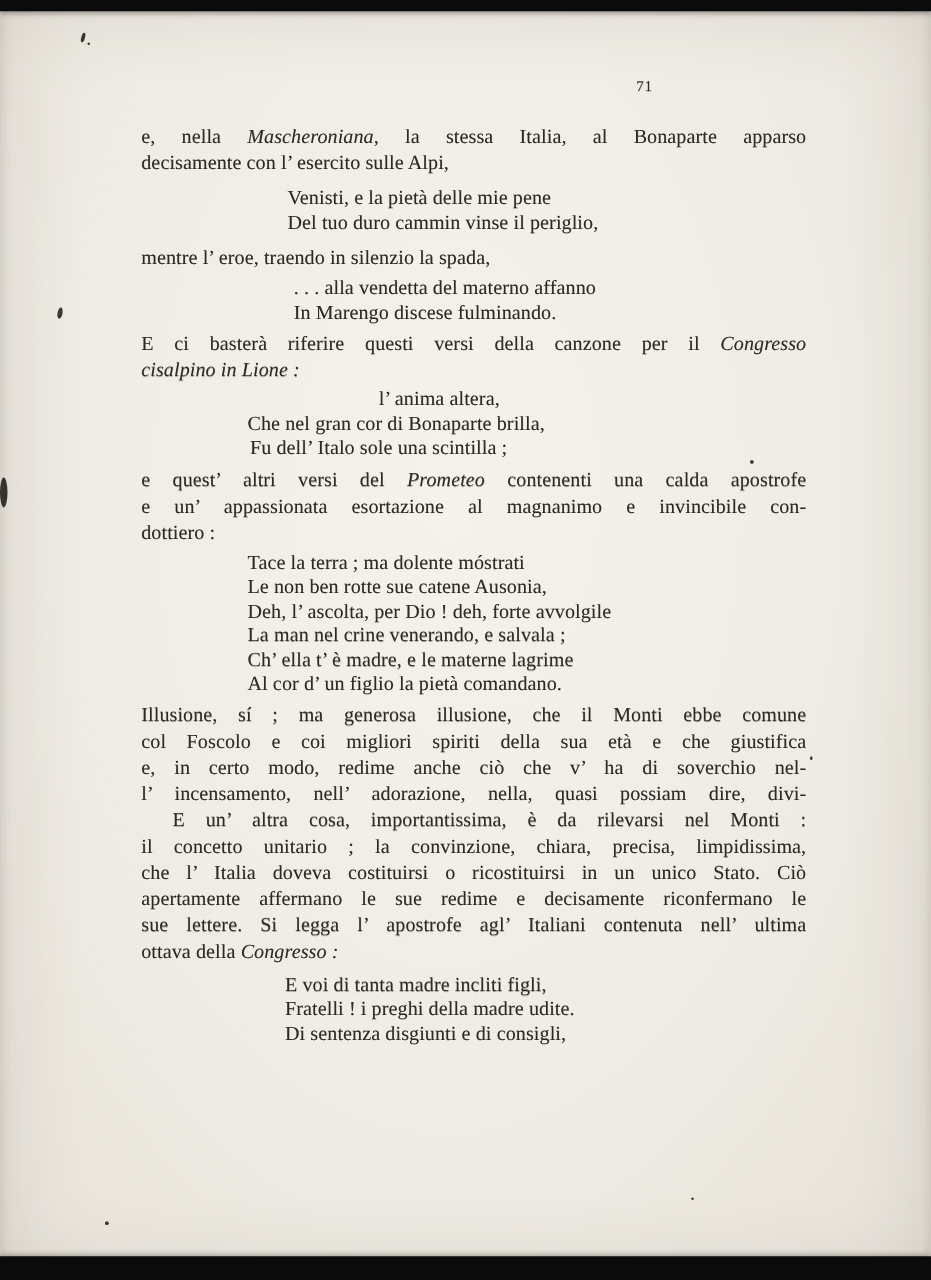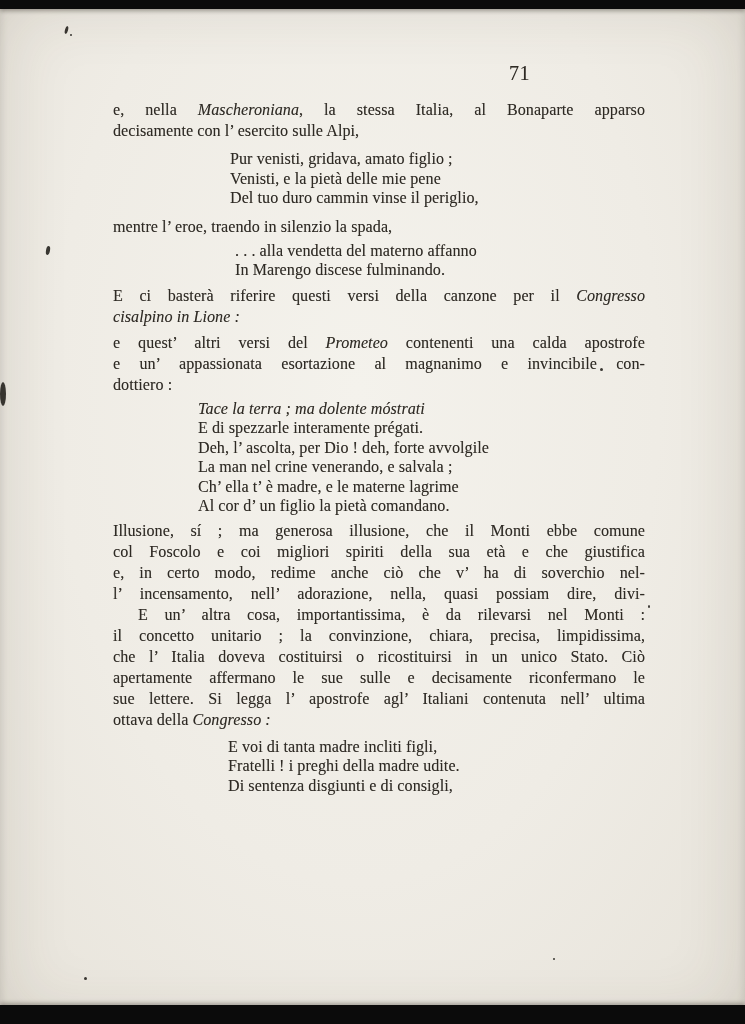--- a/index.html
+++ b/index.html
@@ -25,21 +25,21 @@
     box-shadow: 0 2px 4px rgba(20,15,5,0.35);
   }
   .edge-bottom {
     position: absolute; bottom: 0; left: 0;
     width: 100%; height: 19px;
     background: var(--band, #0b0b0b);
     box-shadow: 0 -2px 4px rgba(20,15,5,0.30);
   }
   .page-number {
     position: absolute; top: 62px; left: 509px;
-    font-size: 20px; letter-spacing: 0.5px;
+    font-size: 12px; letter-spacing: 0.5px;
   }
   .content {
     position: absolute; left: 113px; top: 99px; width: 532px;
     font-size: 16px; letter-spacing: 0.1px;
   }
   .block { margin: 0; }
   .block.prose .line { line-height: 21px; }
   .block.verse .line { line-height: 19.5px; white-space: nowrap; }
   .line.just { text-align: justify; text-align-last: justify; }
   .it { font-style: italic; }
@@ -56,59 +56,63 @@
 <div class="page">
   <div class="edge-top"></div>
   <div class="edge-bottom"></div>
   <div class="page-number">71</div>
   <div class="content">
       <div class="block prose">
         <div class="line just"><span class="">e, nella </span><span class="it">Mascheroniana</span><span class="">, la stessa Italia, al Bonaparte apparso</span></div>
         <div class="line"><span class="">decisamente con l’ esercito sulle Alpi,</span></div>
       </div>
       <div class="block verse" style="margin-top: 8px;">
-        <div class="line" style="padding-left: 117px;">Pur venisti, gridava, amato figlio ;</div>
         <div class="line" style="padding-left: 117px;">Venisti, e la pietà delle mie pene</div>
         <div class="line" style="padding-left: 117px;">Del tuo duro cammin vinse il periglio,</div>
       </div>
       <div class="block prose" style="margin-top: 8px;">
         <div class="line"><span class="">mentre l’ eroe, traendo in silenzio la spada,</span></div>
       </div>
       <div class="block verse" style="margin-top: 4px;">
         <div class="line" style="padding-left: 122px;">. . . alla vendetta del materno affanno</div>
         <div class="line" style="padding-left: 122px;">In Marengo discese fulminando.</div>
       </div>
       <div class="block prose" style="margin-top: 5px;">
         <div class="line just"><span class="">E ci basterà riferire questi versi della canzone per il </span><span class="it">Congresso</span></div>
         <div class="line"><span class="it">cisalpino in Lione :</span></div>
       </div>
+      <div class="block verse" style="margin-top: 3px;">
+        <div class="line" style="padding-left: 190px;">l’ anima altera,</div>
+        <div class="line" style="padding-left: 85px;">Che nel gran cor di Bonaparte brilla,</div>
+        <div class="line" style="padding-left: 87px;">Fu dell’ Italo sole una scintilla ;</div>
+      </div>
       <div class="block prose" style="margin-top: 5px;">
         <div class="line just"><span class="">e quest’ altri versi del </span><span class="it">Prometeo</span><span class=""> contenenti una calda apostrofe</span></div>
         <div class="line just"><span class="">e un’ appassionata esortazione al magnanimo e invincibile con-</span></div>
         <div class="line"><span class="">dottiero :</span></div>
       </div>
       <div class="block verse" style="margin-top: 4px;">
-        <div class="line" style="padding-left: 85px; font-style: italic;">Tace la terra ; ma dolente móstrati</div>
-        <div class="line" style="padding-left: 85px;">E di spezzarle interamente prégati.</div>
+        <div class="line" style="padding-left: 85px;">Tace la terra ; ma dolente móstrati</div>
+        <div class="line" style="padding-left: 85px;">Le non ben rotte sue catene Ausonia,</div>
         <div class="line" style="padding-left: 85px;">Deh, l’ ascolta, per Dio ! deh, forte avvolgile</div>
         <div class="line" style="padding-left: 85px;">La man nel crine venerando, e salvala ;</div>
         <div class="line" style="padding-left: 85px;">Ch’ ella t’ è madre, e le materne lagrime</div>
         <div class="line" style="padding-left: 85px;">Al cor d’ un figlio la pietà comandano.</div>
       </div>
       <div class="block prose" style="margin-top: 4px;">
         <div class="line just"><span class="">Illusione, sí ; ma generosa illusione, che il Monti ebbe comune</span></div>
         <div class="line just"><span class="">col Foscolo e coi migliori spiriti della sua età e che giustifica</span></div>
         <div class="line just"><span class="">e, in certo modo, redime anche ciò che v’ ha di soverchio nel-</span></div>
         <div class="line just"><span class="">l’ incensamento, nell’ adorazione, nella, quasi possiam dire, divi-</span></div>
       </div>
       <div class="block prose">
         <div class="line just" style="text-indent: 25px;"><span class="">E un’ altra cosa, importantissima, è da rilevarsi nel Monti :</span></div>
         <div class="line just"><span class="">il concetto unitario ; la convinzione, chiara, precisa, limpidissima,</span></div>
         <div class="line just"><span class="">che l’ Italia doveva costituirsi o ricostituirsi in un unico Stato. Ciò</span></div>
-        <div class="line just"><span class="">apertamente affermano le sue sulle e decisamente riconfermano le</span></div>
+        <div class="line just"><span class="">apertamente affermano le sue redime e decisamente riconfermano le</span></div>
         <div class="line just"><span class="">sue lettere. Si legga l’ apostrofe agl’ Italiani contenuta nell’ ultima</span></div>
         <div class="line"><span class="">ottava della </span><span class="it">Congresso :</span></div>
       </div>
       <div class="block verse" style="margin-top: 7px;">
         <div class="line" style="padding-left: 115px;">E voi di tanta madre incliti figli,</div>
         <div class="line" style="padding-left: 115px;">Fratelli ! i preghi della madre udite.</div>
         <div class="line" style="padding-left: 115px;">Di sentenza disgiunti e di consigli,</div>
       </div>
     </div>
   <div>

